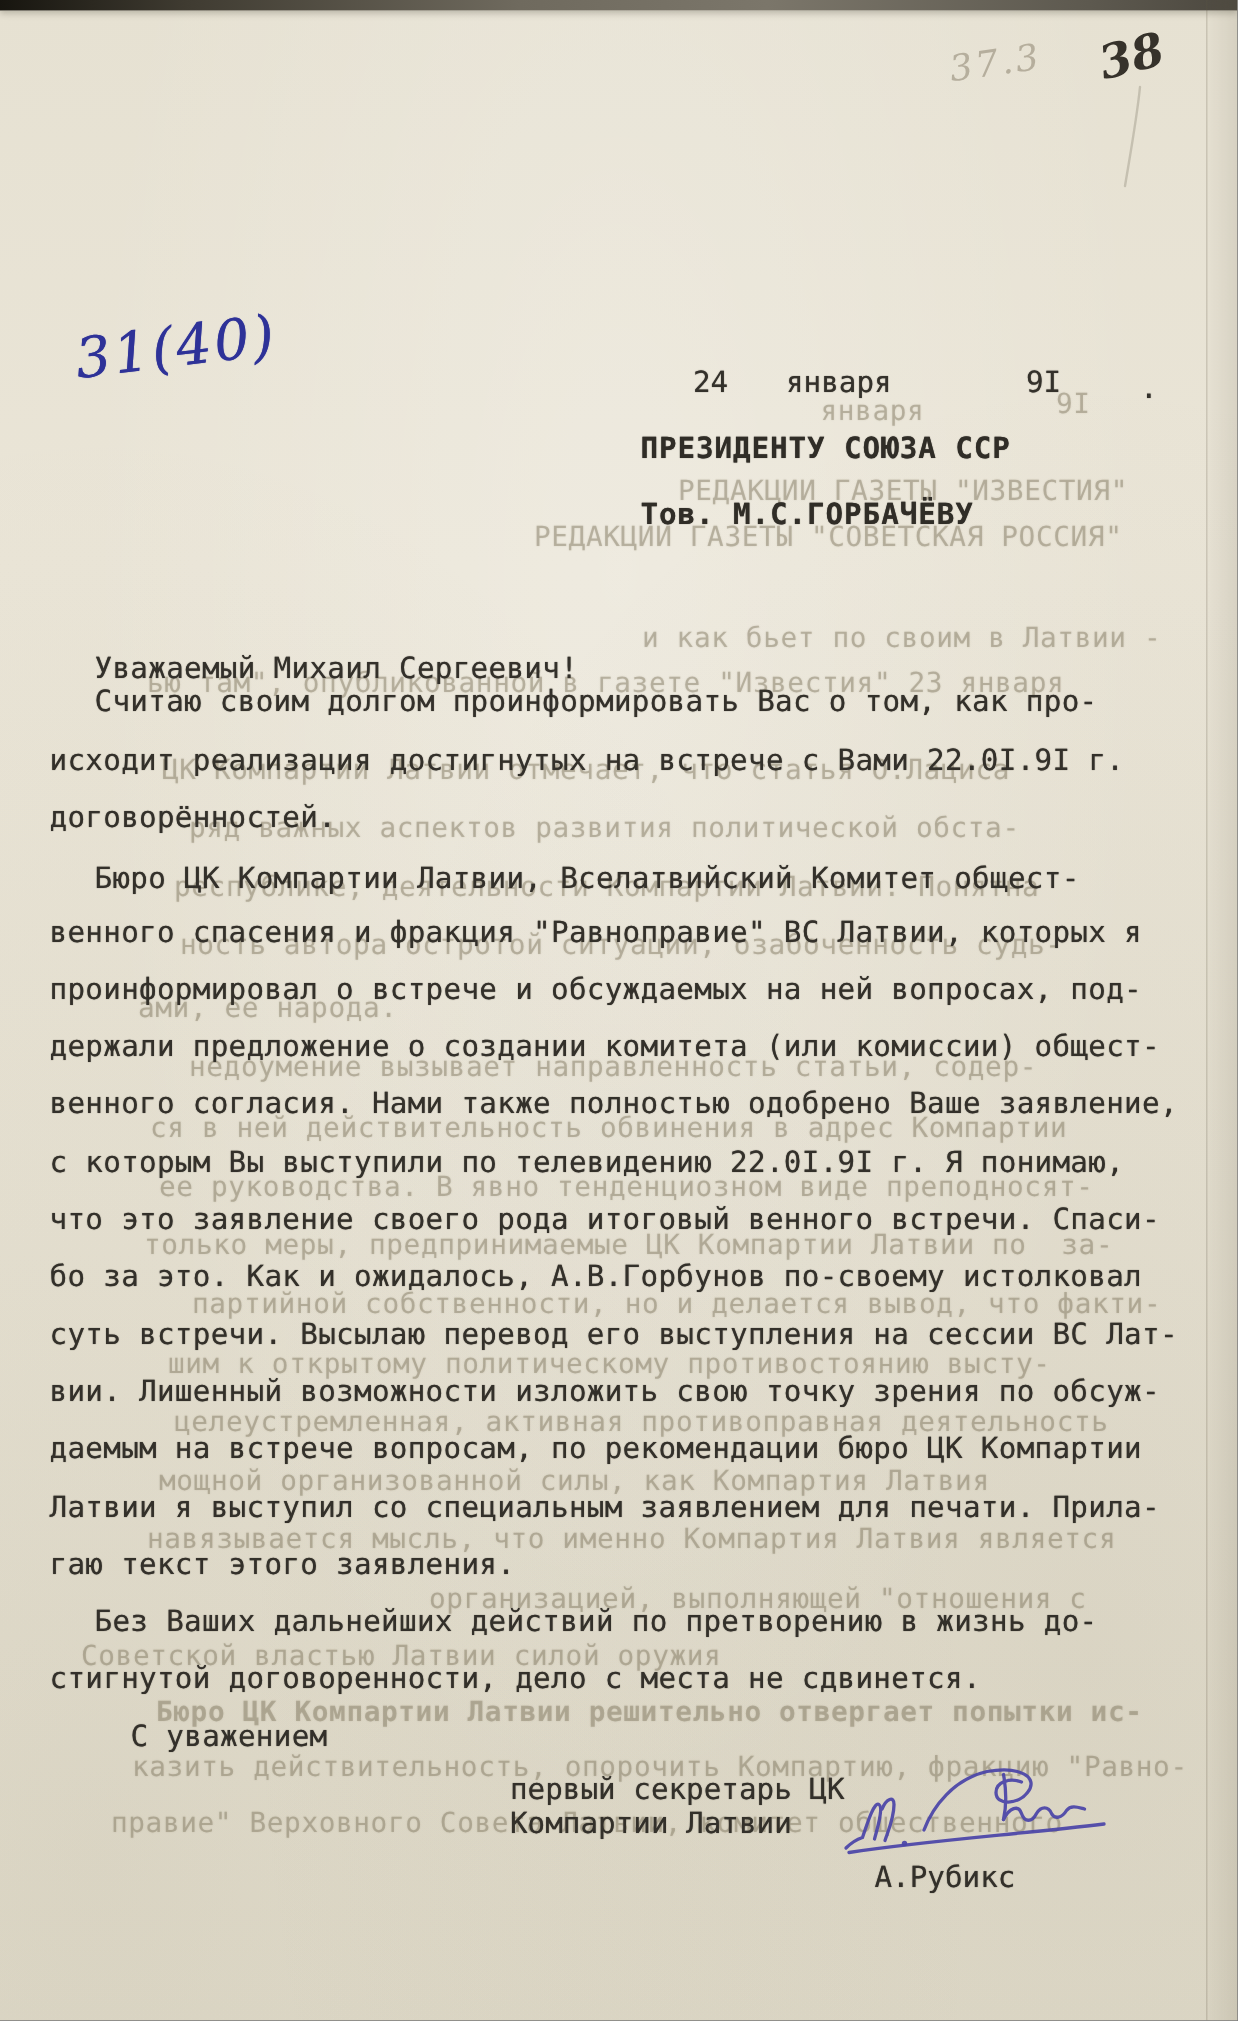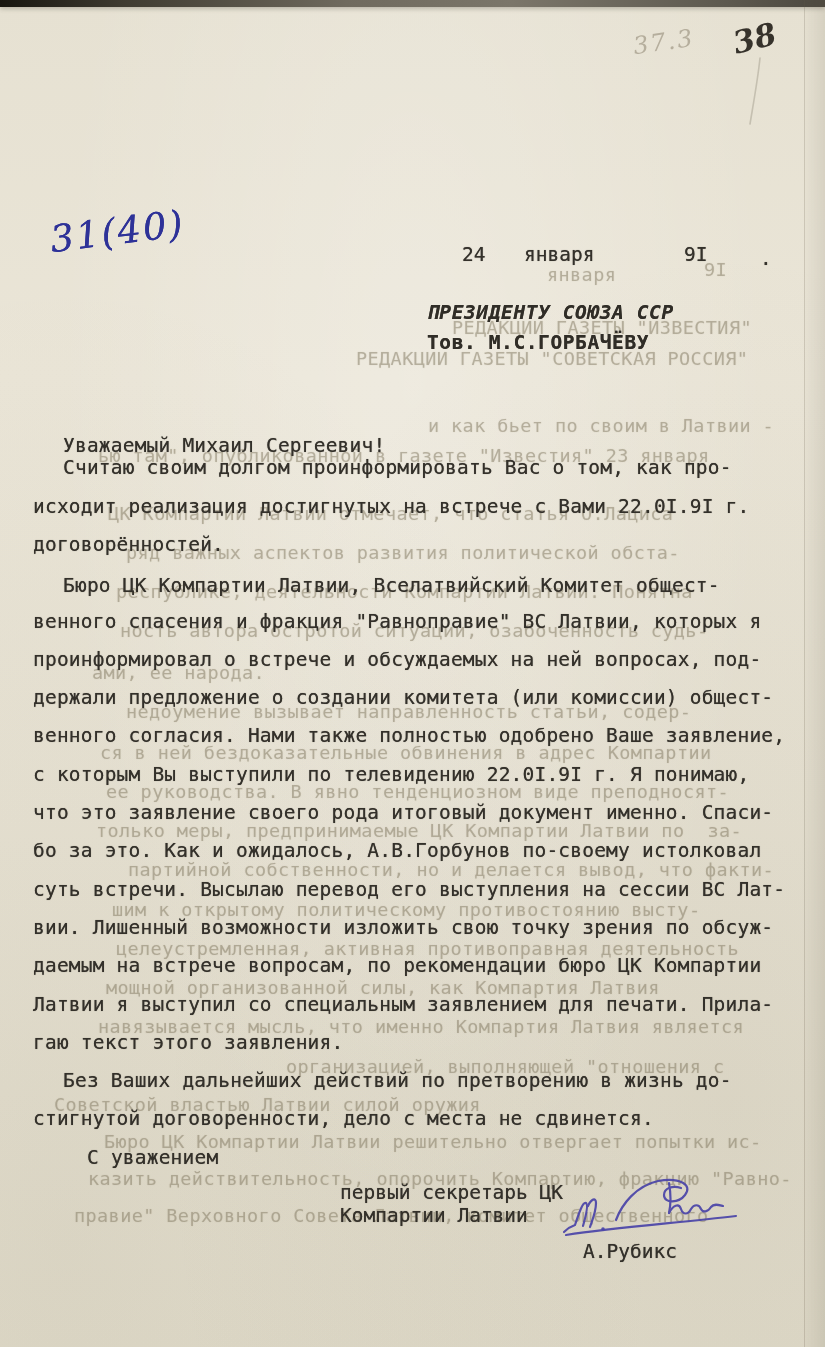--- a/index.html
+++ b/index.html
@@ -40,21 +40,21 @@
   .date-part{position:absolute;top:243px;font-size:19.5px;color:#34312b;text-shadow:0 0 0.7px rgba(52,49,43,0.8);}
   .date-day{left:462px;}
   .date-month{left:524px;}
   .date-year{left:684px;}
   .date-dot{left:760px;top:247px;}
   .addr-line{
     position:absolute;left:427px;white-space:pre;
     font-size:19.5px;line-height:1;font-weight:bold;letter-spacing:0.6px;
     color:#302d27;text-shadow:0 0 0.6px rgba(48,45,39,0.85);
   }
-  .addr-1{top:303px;font-style:italic;}
+  .addr-1{top:289px;}
   .addr-2{top:333px;}
   .sig-title{position:absolute;left:340px;white-space:pre;font-size:19.5px;line-height:1;color:#33302a;text-shadow:0 0 0.7px rgba(52,49,43,0.8);}
   .sig-title-1{top:1183px;}
   .sig-title-2{top:1206px;}
   .sig-name{position:absolute;left:583px;top:1240px;font-size:19.5px;color:#33302a;text-shadow:0 0 0.7px rgba(52,49,43,0.8);}
   .hand{font-family:"DejaVu Serif", serif;font-style:italic;position:absolute;white-space:nowrap;}
   .hand-31{left:50px;top:210px;font-size:37px;letter-spacing:2px;color:#2e3298;transform:rotate(-7deg);text-shadow:0 0 0.5px #2e3298;}
   .hand-38{left:733px;top:20px;font-size:31px;font-weight:bold;color:#36322b;transform:rotate(-14deg);}
   .hand-373{left:633px;top:28px;font-size:24px;color:rgba(140,132,112,0.55);transform:rotate(-8deg);letter-spacing:2px;}
   .hand-tail{position:absolute;left:742px;top:52px;}
@@ -74,31 +74,31 @@
       <div class="ghostline" style="left: 452px; top: 319px;">РЕДАКЦИИ ГАЗЕТЫ "ИЗВЕСТИЯ"</div>
       <div class="ghostline" style="left: 356px; top: 350px;">РЕДАКЦИИ ГАЗЕТЫ "СОВЕТСКАЯ РОССИЯ"</div>
       <div class="ghostline" style="left: 428px; top: 417px; text-align: center;">и как бьет по своим в Латвии -</div>
       <div class="ghostline" style="left: 98px; top: 447px;">ью там", опубликованной в газете "Известия" 23 января</div>
       <div class="ghostline" style="left: 108px; top: 505px;">ЦК Компартии Латвии отмечает, что статья О.Лациса</div>
       <div class="ghostline" style="left: 126px; top: 544px;">ряд важных аспектов развития политической обста-</div>
       <div class="ghostline" style="left: 116px; top: 583px;">республике, деятельности Компартии Латвии. Понятна</div>
       <div class="ghostline" style="left: 104px; top: 622px; margin-left: 16px;">ность автора остротой ситуации, озабоченность судь-</div>
       <div class="ghostline" style="left: 92px; top: 664px;">ами, ее народа.</div>
       <div class="ghostline" style="left: 126px; top: 703px;">недоумение вызывает направленность статьи, содер-</div>
-      <div class="ghostline" style="left: 100px; top: 744px;">ся в ней бездоказательные обвинения в адрес Компартии</div>
+      <div class="ghostline" style="left: 100px; top: 744px;">ся в ней действительность обвинения в адрес Компартии</div>
       <div class="ghostline" style="left: 106px; top: 783px;">ее руководства. В явно тенденциозном виде преподносят-</div>
       <div class="ghostline" style="left: 96px; top: 822px;">только меры, предпринимаемые ЦК Компартии Латвии по  за-</div>
       <div class="ghostline" style="left: 108px; top: 861px; margin-left: 20px;">партийной собственности, но и делается вывод, что факти-</div>
       <div class="ghostline" style="left: 112px; top: 901px;">шим к открытому политическому противостоянию высту-</div>
       <div class="ghostline" style="left: 116px; top: 940px;">целеустремленная, активная противоправная деятельность</div>
       <div class="ghostline" style="left: 106px; top: 979px;">мощной организованной силы, как Компартия Латвия</div>
       <div class="ghostline" style="left: 98px; top: 1018px;">навязывается мысль, что именно Компартия Латвия является</div>
       <div class="ghostline" style="left: 286px; top: 1058px;">организацией, выполняющей "отношения с</div>
       <div class="ghostline" style="left: 54px; top: 1096px;">Советской властью Латвии силой оружия</div>
-      <div class="ghostline" style="left: 104px; top: 1133px;">Бюро ЦК Компартии Латвии решительно отвергает попытки ис-</div>
+      <div class="ghostline" style="left: 104px; top: 1133px; font-weight: bold;">Бюро ЦК Компартии Латвии решительно отвергает попытки ис-</div>
       <div class="ghostline" style="left: 88px; top: 1170px;">казить действительность, опорочить Компартию, фракцию "Равно-</div>
       <div class="ghostline" style="left: 74px; top: 1207px;">правие" Верховного Совета Латвии, комитет общественного</div>
     </div>
 
   <span class="hand hand-373">37.3</span>
   <span class="hand hand-38">38</span>
   <svg class="hand-tail" width="30" height="80" viewBox="0 0 30 80">
     <path d="M18,6 C16,26 12,48 8,72" fill="none" stroke="rgba(120,113,96,0.30)" stroke-width="1.6" stroke-linecap="round"></path>
   </svg>
   <span class="hand hand-31">31(40)</span>
@@ -115,21 +115,21 @@
       <div class="tline ind" style="top: 436px;">Уважаемый Михаил Сергеевич!</div>
       <div class="tline ind" style="top: 458.3px;">Считаю своим долгом проинформировать Вас о том, как про-</div>
       <div class="tline" style="top: 496.6px;">исходит реализация достигнутых на встрече с Вами 22.0I.9I г.</div>
       <div class="tline" style="top: 534.9px;">договорённостей.</div>
       <div class="tline ind" style="top: 576px;">Бюро ЦК Компартии Латвии, Вселатвийский Комитет общест-</div>
       <div class="tline" style="top: 611.5px;">венного спасения и фракция "Равноправие" ВС Латвии, которых я</div>
       <div class="tline" style="top: 649.8px;">проинформировал о встрече и обсуждаемых на ней вопросах, под-</div>
       <div class="tline" style="top: 688.1px;">держали предложение о создании комитета (или комиссии) общест-</div>
       <div class="tline" style="top: 726.4px;">венного согласия. Нами также полностью одобрено Ваше заявление,</div>
       <div class="tline" style="top: 764.7px;">с которым Вы выступили по телевидению 22.0I.9I г. Я понимаю,</div>
-      <div class="tline" style="top: 803px;">что это заявление своего рода итоговый документ именно. Спаси-</div>
+      <div class="tline" style="top: 803px;">что это заявление своего рода итоговый венного встречи. Спаси-</div>
       <div class="tline" style="top: 841.3px;">бо за это. Как и ожидалось, А.В.Горбунов по-своему истолковал</div>
       <div class="tline" style="top: 879.6px;">суть встречи. Высылаю перевод его выступления на сессии ВС Лат-</div>
       <div class="tline" style="top: 917.9px;">вии. Лишенный возможности изложить свою точку зрения по обсуж-</div>
       <div class="tline" style="top: 956.2px;">даемым на встрече вопросам, по рекомендации бюро ЦК Компартии</div>
       <div class="tline" style="top: 994.5px;">Латвии я выступил со специальным заявлением для печати. Прила-</div>
       <div class="tline" style="top: 1032.8px;">гаю текст этого заявления.</div>
       <div class="tline ind" style="top: 1071.1px;">Без Ваших дальнейших действий по претворению в жизнь до-</div>
       <div class="tline" style="top: 1109.4px;">стигнутой договоренности, дело с места не сдвинется.</div>
       <div class="tline ind" style="top: 1147.7px; margin-left: 24px;">С уважением</div>
     </div>

